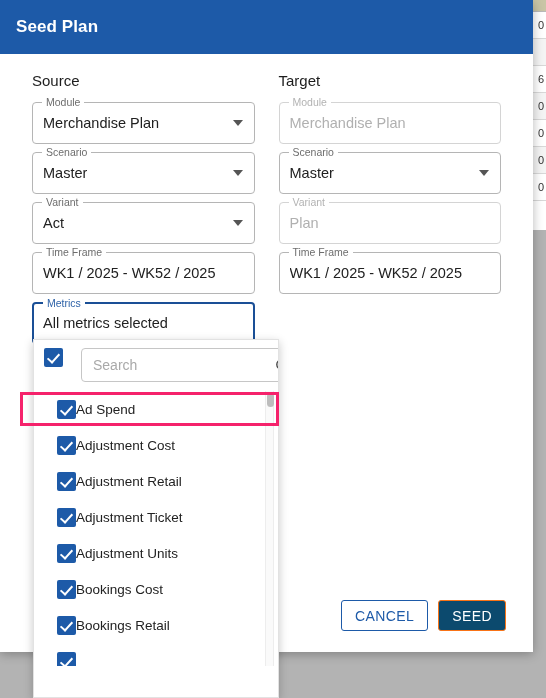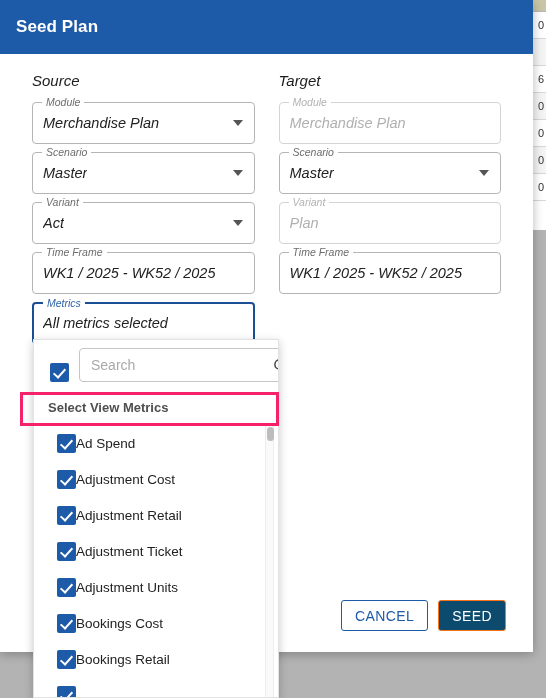--- a/index.html
+++ b/index.html
@@ -82,21 +82,21 @@
     font-size: 17px;
     font-weight: bold;
     letter-spacing: .1px;
   }
   .dialog-body {
     position: relative;
     padding: 18px 32px 0 32px;
   }
 
   .columns { display: flex; gap: 24px; }
-  .column { width: 227px; font-style: italic; }
+  .column { width: 227px; }
 
   .col-heading {
     font-size: 15px;
     color: #1d1d1d;
     margin-bottom: 12px;
     height: 18px;
   }
 
   
   .field {
@@ -157,23 +157,23 @@
     width: 246px;
     height: 359px;
     background: #ffffff;
     border: 1px solid #e2e2e2;
     box-shadow: 0 3px 9px rgba(0,0,0,.22);
     z-index: 30;
     overflow: hidden;
   }
   .dd-search-row {
     display: flex;
-    align-items: flex-end;
-    padding: 8px 10px 8px 16px;
-    gap: 10px;
+    align-items: flex-start;
+    padding: 8px 10px 8px 10px;
+    gap: 18px;
   }
   .dd-master-check {
     flex: 0 0 auto;
   }
   .checkbox {
     width: 19px;
     height: 19px;
     background: #1d5aa8;
     border-radius: 2px;
     position: relative;
@@ -413,21 +413,20 @@
       <input class="dd-search-input" type="text" placeholder="Search" style="">
       <span class="search-icon">
         <svg width="17" height="17" viewBox="0 0 24 24" fill="none" stroke="#444" stroke-width="2">
           <circle cx="10.5" cy="10.5" r="6.5"></circle>
           <line x1="15.5" y1="15.5" x2="21" y2="21" stroke-linecap="round"></line>
         </svg>
       </span>
     </div>
   </div>
 
-  <div class="dd-section-title">Select View Metrics</div>
 
   <div class="dd-list">
 
     <div class="dd-item">
       <div class="checkbox"></div>
       <span class="dd-item-label">Ad Spend</span>
     </div>
 
     <div class="dd-item">
       <div class="checkbox"></div>

